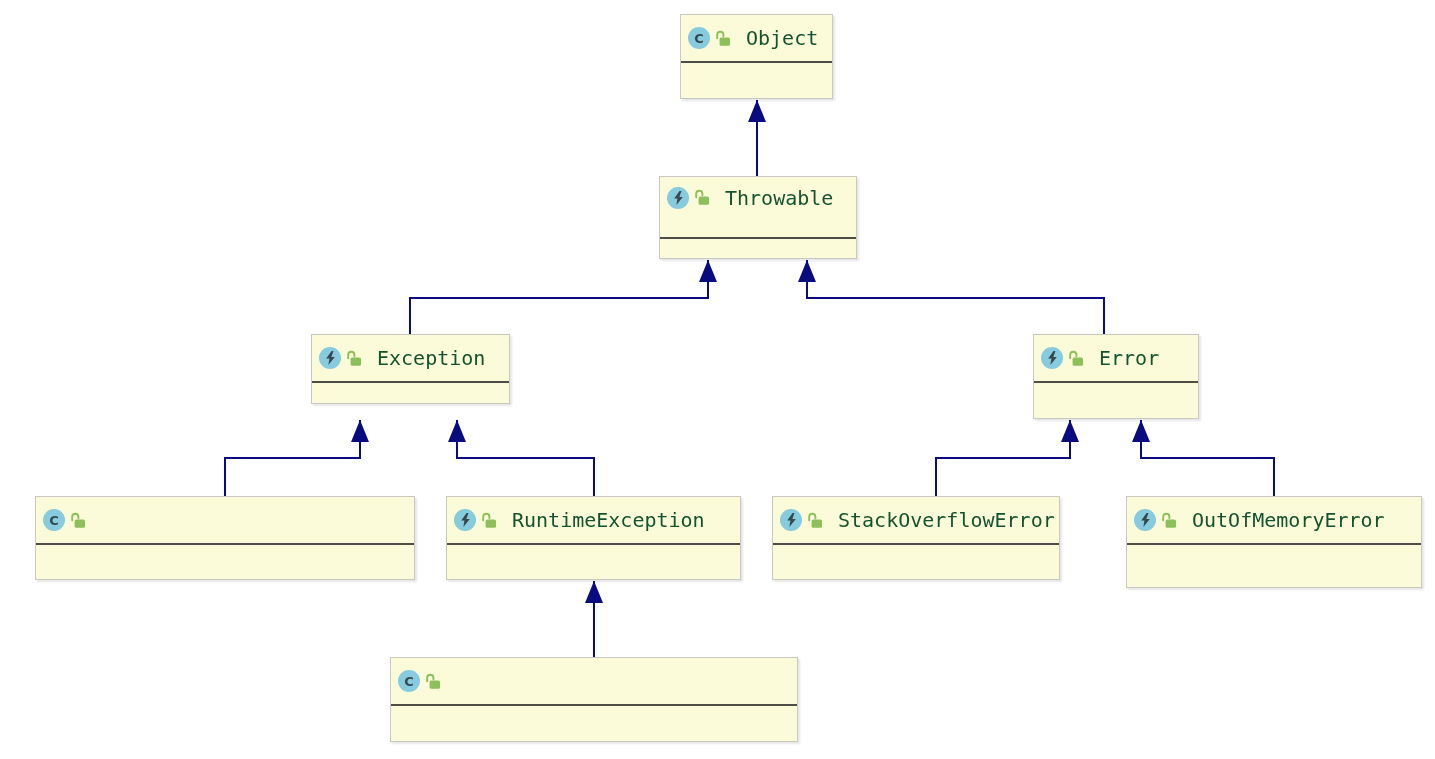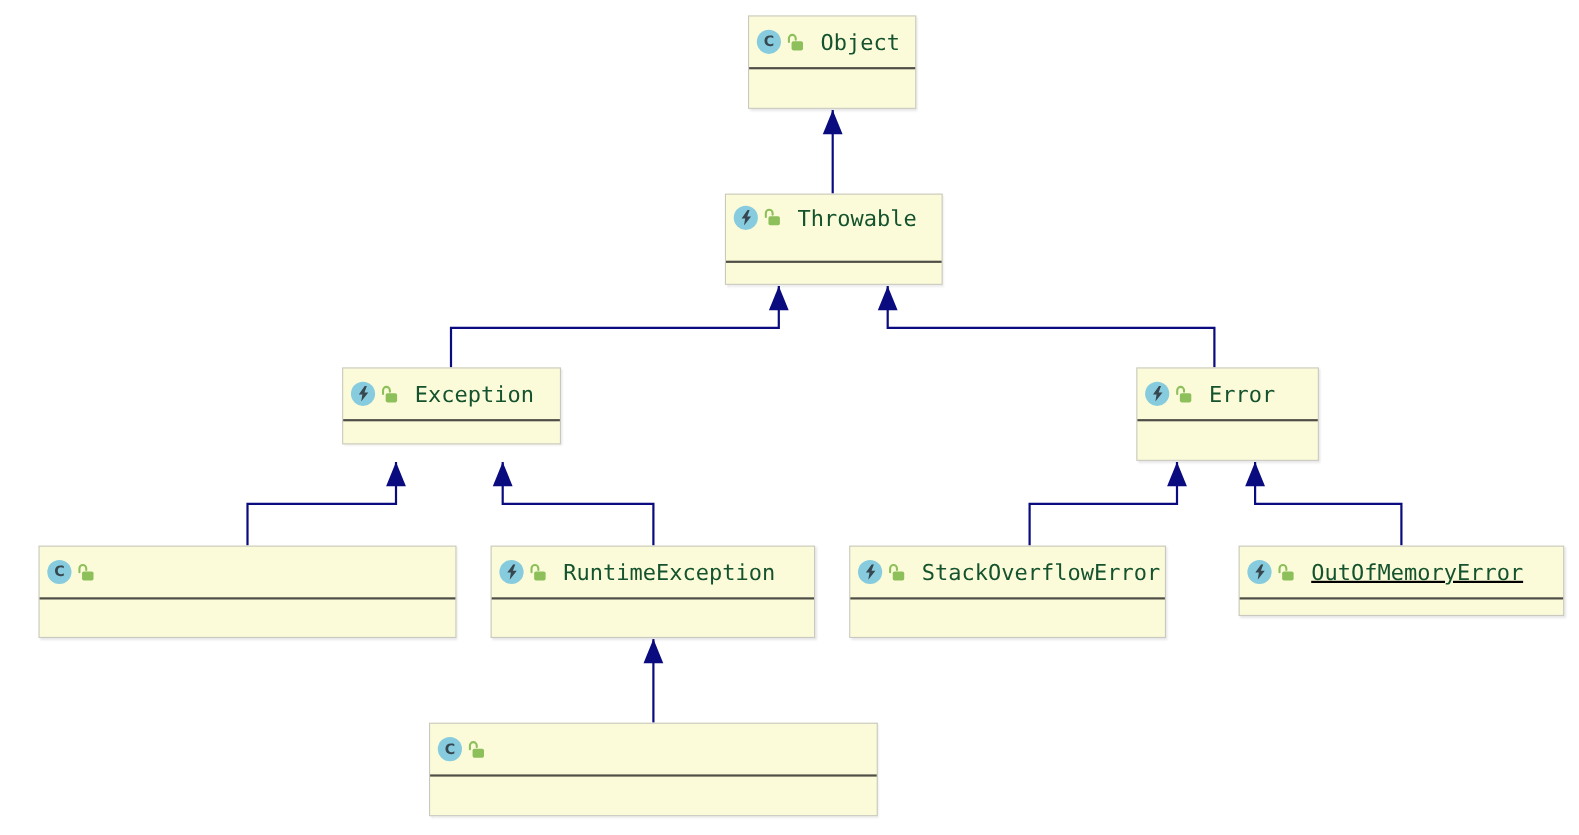--- a/index.html
+++ b/index.html
@@ -221,21 +221,21 @@
         <svg width="17" height="17" viewBox="0 0 17 17" xmlns="http://www.w3.org/2000/svg">
           <path d="M2.2 8.2 V4.8 a3.1 3.1 0 0 1 6.2 0 V6.2" fill="none" stroke="#8DBF5A" stroke-width="1.9" stroke-linecap="round"></path>
           <rect x="4.6" y="7.6" width="10.4" height="8.2" rx="1.6" fill="#8DBF5A"></rect>
         </svg>
       </span>
       <span class="node-name">StackOverflowError</span>
     </div>
     <div class="node-sep"></div>
     <div class="node-body"></div>
   </div>
-      <div class="node" style="left: 1126px; top: 496px; width: 296px; height: 64px; text-decoration: underline;">
+      <div class="node" style="left: 1126px; top: 496px; width: 296px; height: 92px;">
     <div class="node-header">
       <span class="spot">
             <svg width="13" height="14" viewBox="0 0 24 26" xmlns="http://www.w3.org/2000/svg">
               <polygon points="14,0 4,14 10,14 8,26 20,11 13.5,11 17.5,0" fill="#37474F"></polygon>
             </svg>
           </span>
       <span class="lock">
         <svg width="17" height="17" viewBox="0 0 17 17" xmlns="http://www.w3.org/2000/svg">
           <path d="M2.2 8.2 V4.8 a3.1 3.1 0 0 1 6.2 0 V6.2" fill="none" stroke="#8DBF5A" stroke-width="1.9" stroke-linecap="round"></path>
           <rect x="4.6" y="7.6" width="10.4" height="8.2" rx="1.6" fill="#8DBF5A"></rect>

